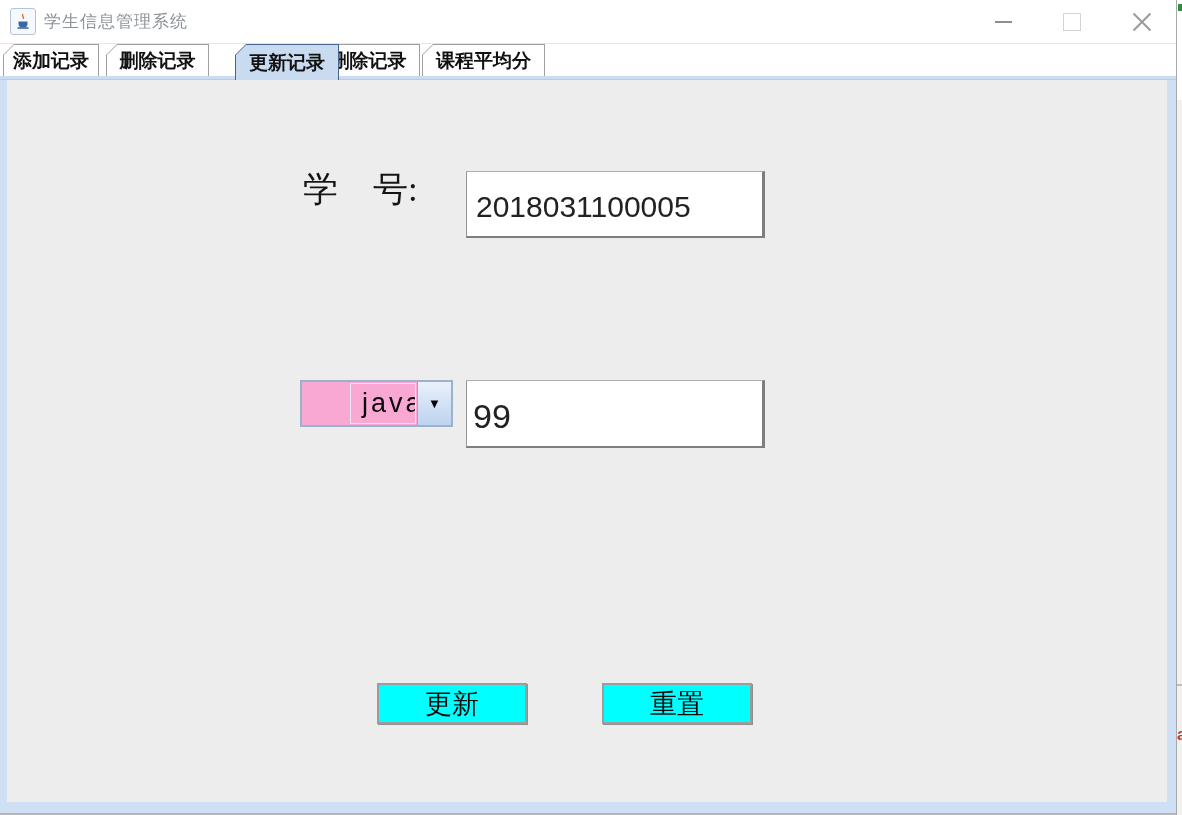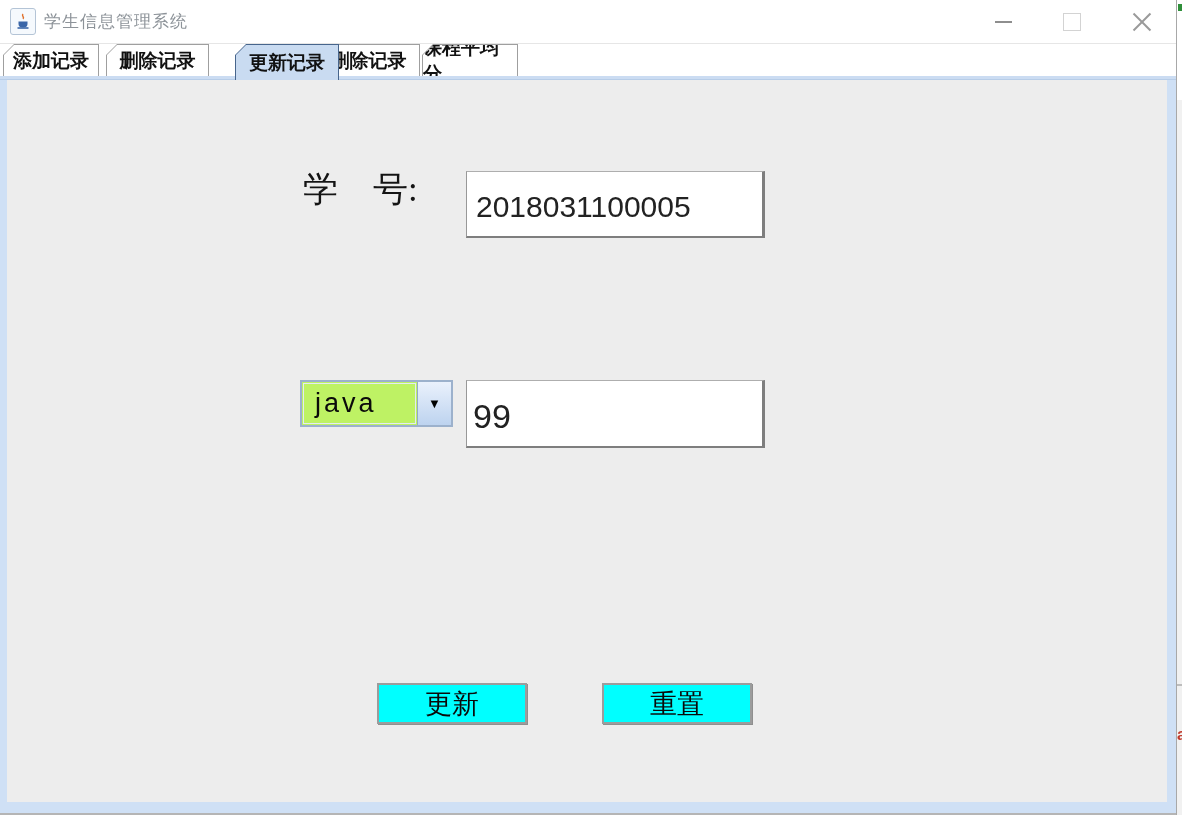--- a/index.html
+++ b/index.html
@@ -34,21 +34,21 @@
   .tab-inner { position:absolute; left:1px; top:1px; right:1px; bottom:0;
     background:#ffffff; clip-path:polygon(0 100%, 0 10px, 10px 0, 100% 0, 100% 100%);
     display:flex; align-items:center; justify-content:center;
     font-family:"Liberation Serif", serif; font-weight:bold; font-size:19px; color:#111; }
   .tab.selected { height:36px; z-index:4; background:#47658c; }
   .tab.selected .tab-inner { background:#c9dbf1; }
   .tab-1 { left:3px;   width:96px; }
   .tab-2 { left:106px; width:103px; }
   .tab-3 { left:211px; width:104px;margin-left:24px; }
   .tab-4 { left:317px; width:103px; }
-  .tab-5 { left:422px; width:96px; }
+  .tab-5 { left:422px; width:123px; }
   .tab-band { position:absolute; left:0; top:76px; width:1176px; height:3px;
     background:#cbdcf2; border-bottom:1px solid #b7cde8; z-index:1; }
 
   
   .content-frame { position:absolute; left:0; top:80px; width:1176px; height:733px;
     background:#cfe0f5; z-index:0; }
   .content { position:absolute; left:7px; top:0; right:9px; bottom:11px; background:#ededed; }
   .window-shadow { position:absolute; left:0; top:813px; width:1176px; height:2px; background:#b5b5b5; }
 
   
@@ -57,22 +57,22 @@
   .swing-field { position:absolute; box-sizing:border-box; background:#ffffff;
     border-style:solid; border-width:1px 3px 2px 1px;
     border-color:#aeaeae #7e7e7e #7e7e7e #989898;
     color:#222; font-family:"Liberation Sans", sans-serif; outline:none; }
   .field-id { left:466px; top:171px; width:299px; height:67px;
     font-size:30px; padding:12px 23px 6px 9px; }
   .field-score { left:466px; top:380px; width:299px; height:68px;
     font-size:34px; padding:8px 6px 2px 6px; }
 
   .combo { position:absolute; left:300px; top:380px; width:153px; height:47px;
-    box-sizing:border-box; border:2px solid #9cb1cc; background:#bef264;
-    display:flex; cursor:default; }
+    box-sizing:border-box; border:2px solid #9cb1cc; background:#f9a8d4;
+    display:flex; cursor:default;padding-left:47px; }
   .combo-value { flex:1; display:flex; align-items:center; padding-left:11px;
     font-size:27px; letter-spacing:3px; color:#0a0a0a; border:1px solid #e3eaf4; margin:1px;
     font-family:"Liberation Sans", sans-serif; overflow:hidden; }
   .combo-arrow-btn { width:33px; margin:0; border-left:1px solid #93a9c5;
     background:linear-gradient(#eaf1fc, #bdd3ef);
     display:flex; align-items:center; justify-content:center;
     font-size:13px; color:#000; }
 
   .cyan-btn { position:absolute; width:150px; height:41px; box-sizing:border-box;
     background:#00ffff; border:2px solid #9c9c9c; box-shadow:1px 1px 0 #8f8f8f;

